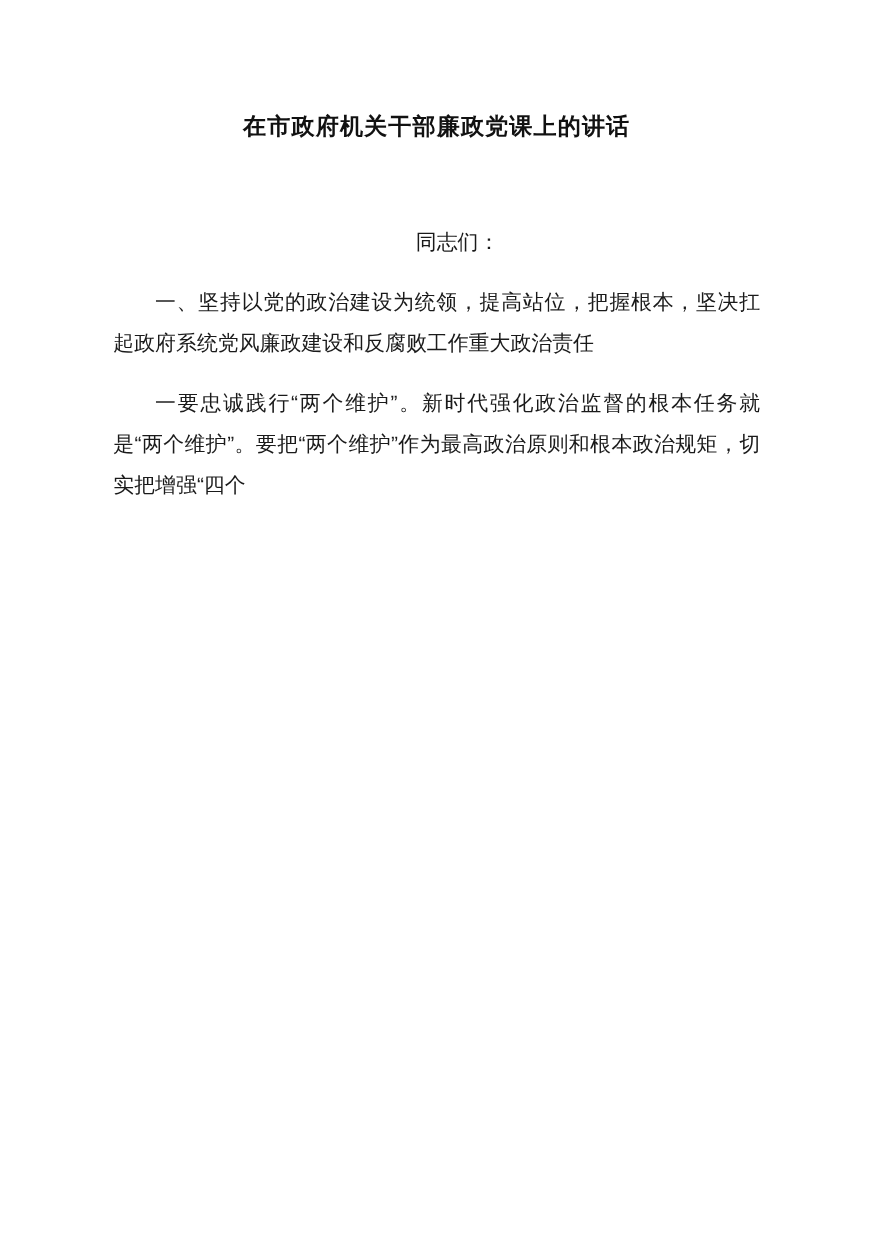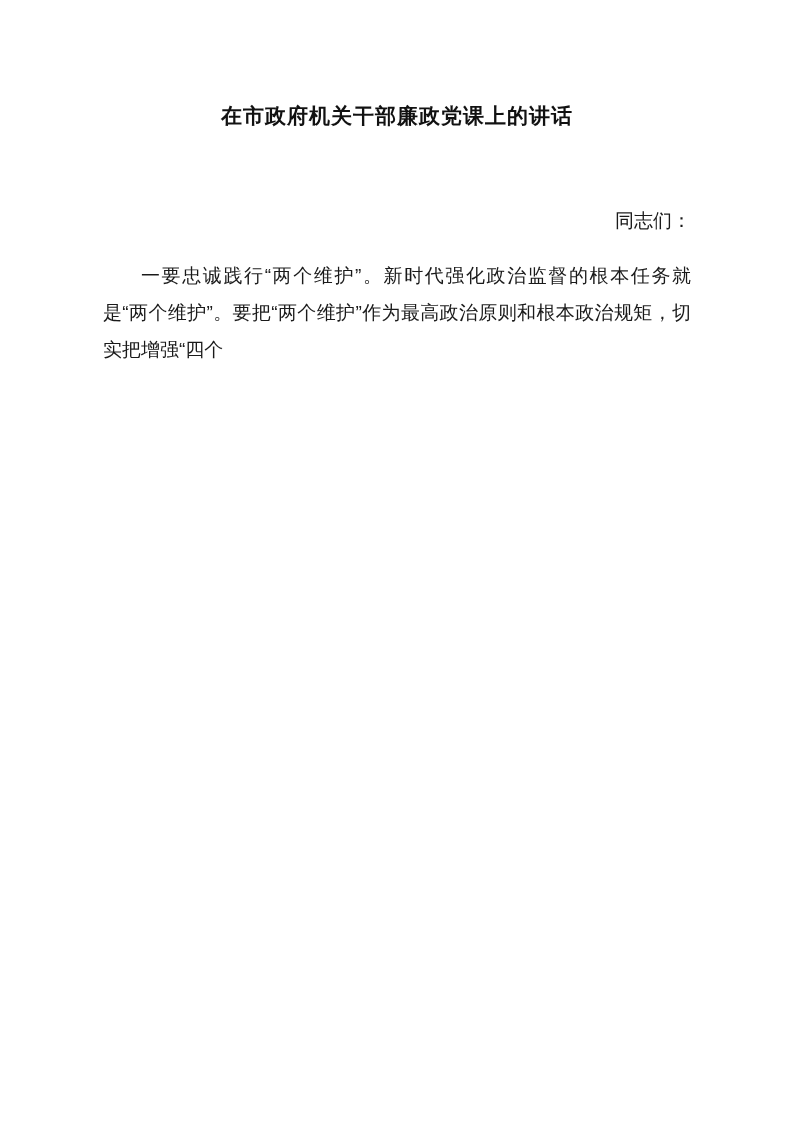--- a/index.html
+++ b/index.html
@@ -35,30 +35,31 @@
     font-size: 19px;
     font-weight: normal;
     line-height: 37px;
     color: #1a1a1a;
     text-align: justify;
     text-justify: inter-character;
     text-indent: 2em;
     word-break: break-all;
   }
   .salutation {
-    text-align: right;
+    text-align: center;
   }
 </style>
 </head>
 <body>
 
 <div class="page">
 
   <h1 class="doc-title">在市政府机关干部廉政党课上的讲话</h1>
 
   <p class="para salutation">同志们：</p>
 
 
+  <p class="para">一、坚持以党的政治建设为统领，提高站位，把握根本，坚决扛起政府系统党风廉政建设和反腐败工作重大政治责任</p>
 
 
   <p class="para">一要忠诚践行“两个维护”。新时代强化政治监督的根本任务就是“两个维护”。要把“两个维护”作为最高政治原则和根本政治规矩，切实把增强“四个</p>
 
 </div>
 
 </body></html>

